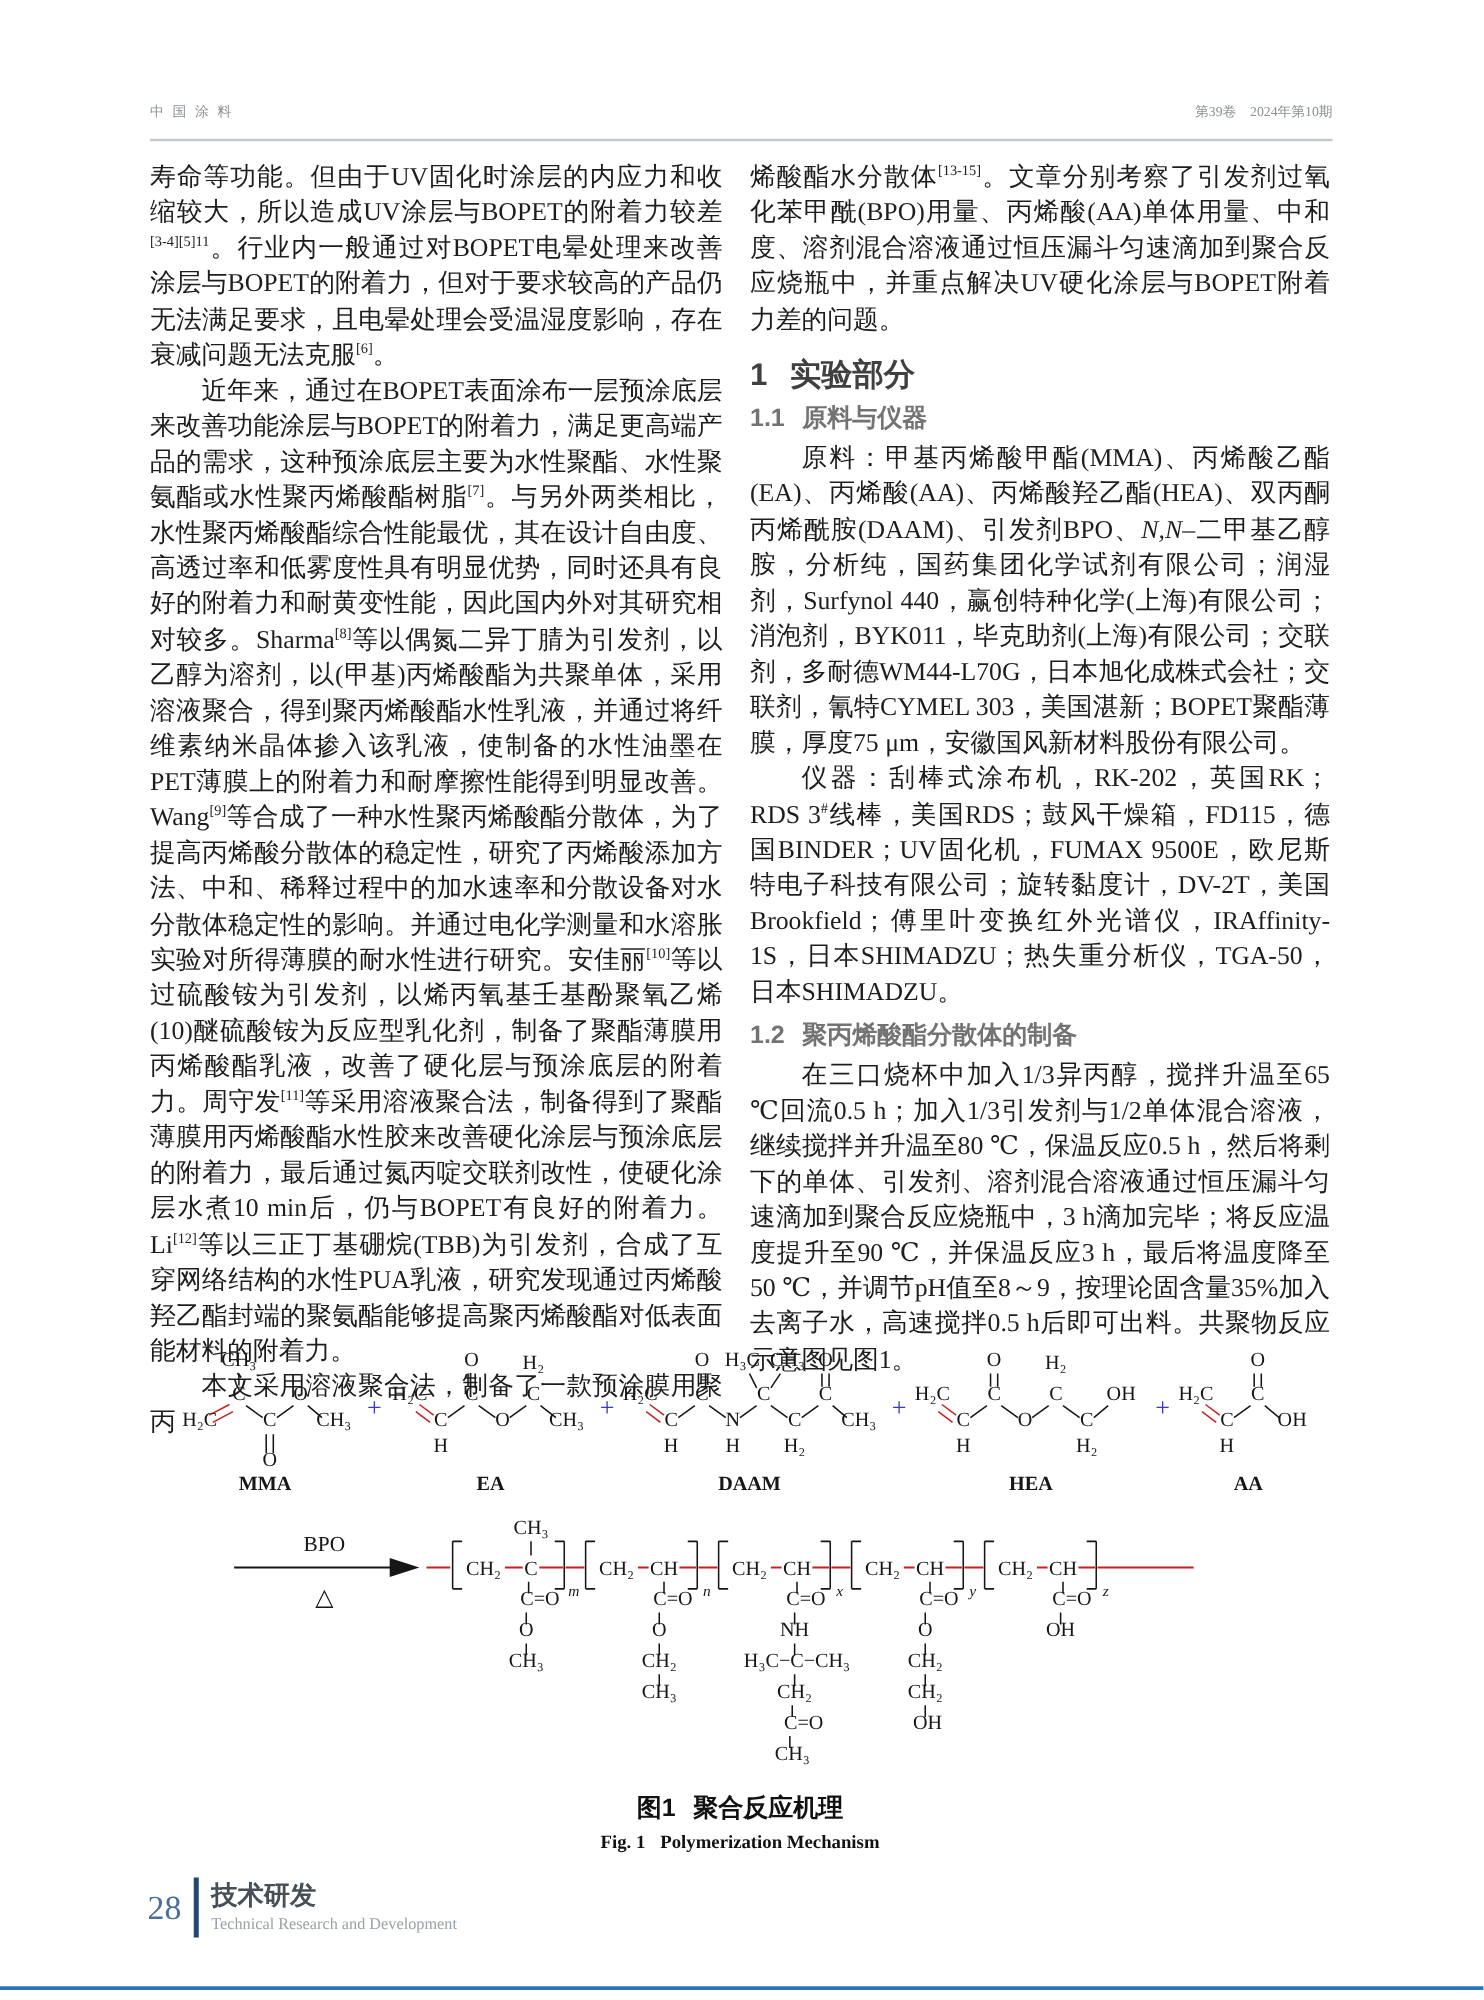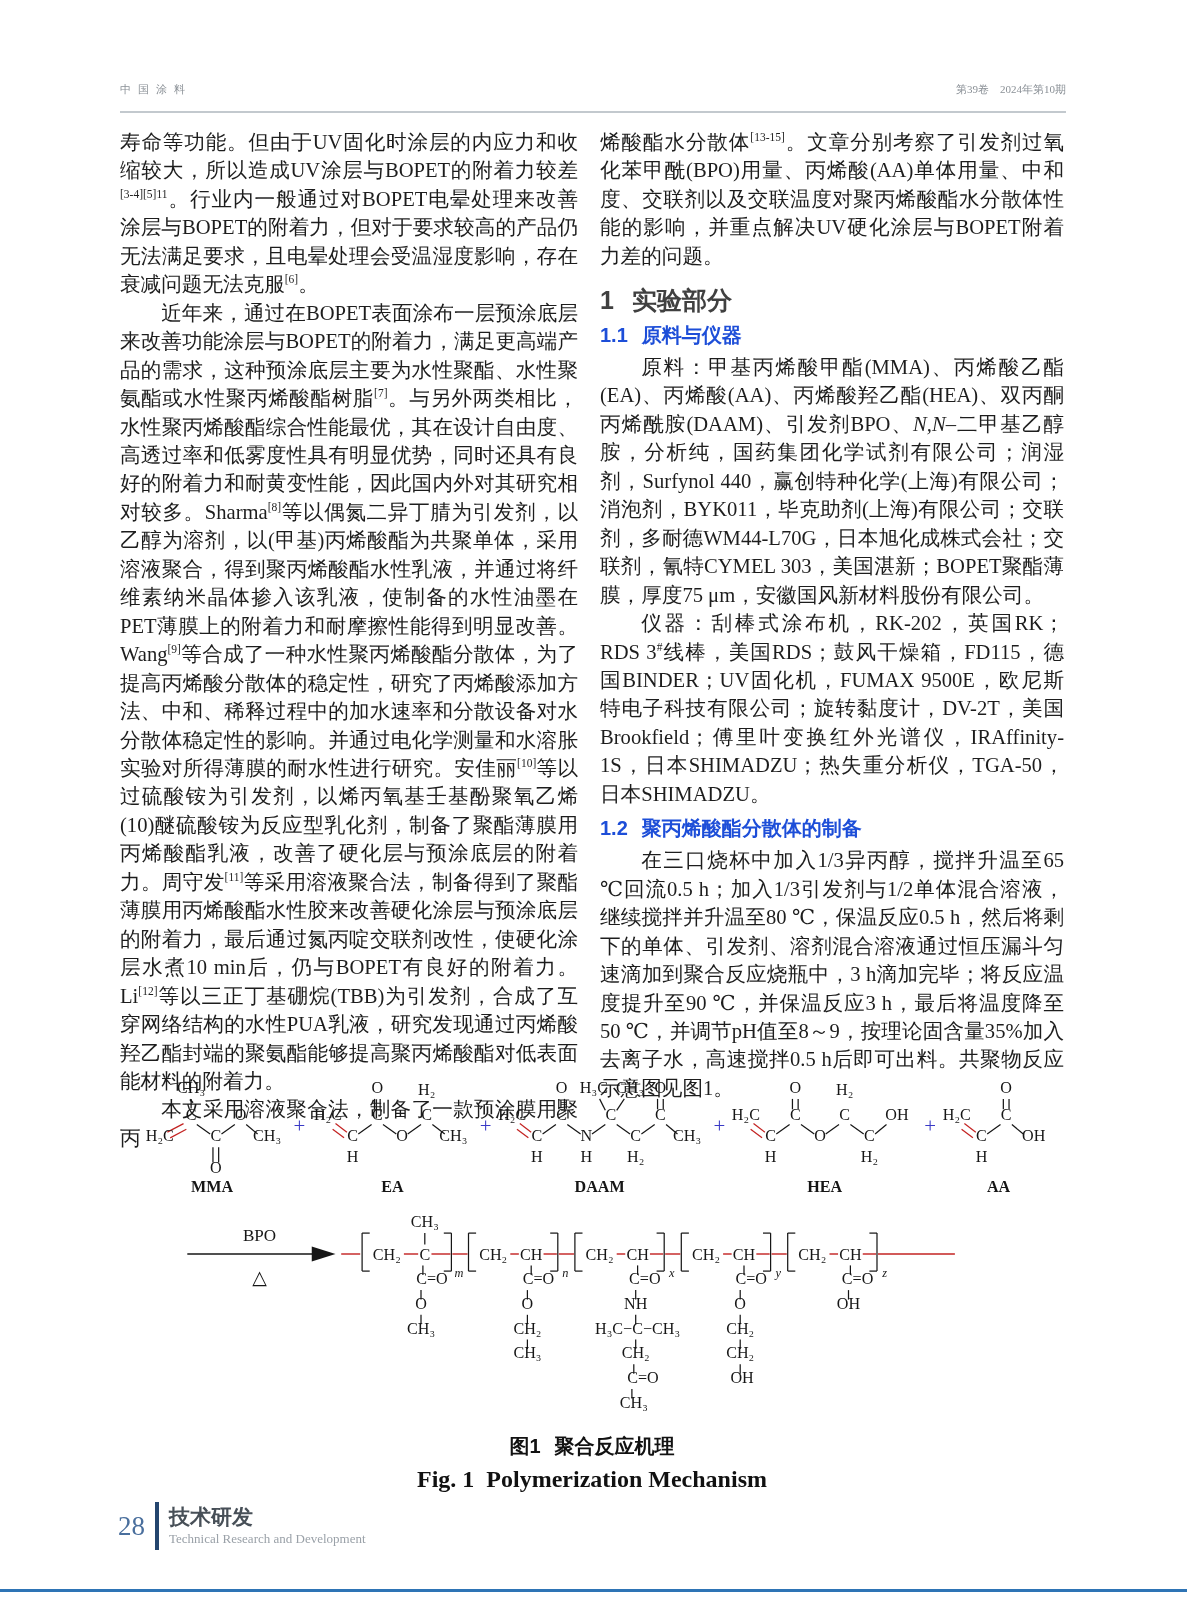--- a/index.html
+++ b/index.html
@@ -13,32 +13,32 @@
   .col-l{left:120px;width:458px;}
   .col-r{left:600px;width:464px;}
   .col p{margin:0;}
   .col p.ind{text-indent:2em;}
   sup{font-size:11.5px;line-height:0;}
   .it{font-style:italic;}
   .h1{font-family:"Liberation Sans","DejaVu Sans",sans-serif;font-weight:bold;
       color:#404040;font-size:25px;margin:16px 0 8px 0;line-height:1.15;}
   .h1 .num{margin-right:18px;}
   .h2{font-family:"Liberation Sans","DejaVu Sans",sans-serif;font-weight:bold;
-      color:#1d4ed8;font-size:20px;margin:8px 0 6px 0;line-height:1.2;}
+      color:#737373;font-size:20px;margin:8px 0 6px 0;line-height:1.2;}
   .h2 .num{margin-right:14px;}
   .figure{position:absolute;left:117px;top:1078px;width:950px;}
   .figure [data-svg] svg{width:100%;height:auto;display:block;
       font-family:"Liberation Serif","DejaVu Serif",serif;}
   .poly-wrap{margin-top:20px;}
   .caption{margin-top:14px;text-align:center;}
   .cap-cn{font-family:"Liberation Sans","DejaVu Sans",sans-serif;font-weight:bold;
           font-size:20px;color:#111;}
   .cap-cn .cl{margin-right:14px;}
   .cap-en{font-family:"Liberation Serif","DejaVu Serif",serif;font-weight:bold;
-          font-size:24px;color:#111;margin-top:6px;}
+          font-size:15px;color:#111;margin-top:6px;}
   .cap-en .cl{margin-right:12px;}
   .footer{position:absolute;left:118px;top:1502px;display:flex;align-items:center;}
   .pgnum{font-size:27px;color:#4a6f9d;margin-right:10px;}
   .fbar{width:4px;height:48px;background:#24456e;margin-right:10px;}
   .fsec .cn{font-family:"Liberation Sans","DejaVu Sans",sans-serif;font-weight:bold;
             font-size:21px;color:#474f57;line-height:1.1;}
   .fsec .en{font-size:13px;color:#9aa1a8;margin-top:3px;}
   .bottom-rule{position:absolute;left:0;top:1589px;width:1187px;height:3px;background:#2e74b5;}
 </style>
 </head>
@@ -52,21 +52,21 @@
   </div>
   <div class="hdr-rule"></div>
 
   <div class="col col-l">
     <p><span>寿命等功能。但由于UV固化时涂层的内应力和收缩较大，所以造成UV涂层与BOPET的附着力较差</span><sup>[3-4][5]11</sup><span>。行业内一般通过对BOPET电晕处理来改善涂层与BOPET的附着力，但对于要求较高的产品仍无法满足要求，且电晕处理会受温湿度影响，存在衰减问题无法克服</span><sup>[6]</sup><span>。</span></p>
     <p class="ind"><span>近年来，通过在BOPET表面涂布一层预涂底层来改善功能涂层与BOPET的附着力，满足更高端产品的需求，这种预涂底层主要为水性聚酯、水性聚氨酯或水性聚丙烯酸酯树脂</span><sup>[7]</sup><span>。与另外两类相比，水性聚丙烯酸酯综合性能最优，其在设计自由度、高透过率和低雾度性具有明显优势，同时还具有良好的附着力和耐黄变性能，因此国内外对其研究相对较多。Sharma</span><sup>[8]</sup><span>等以偶氮二异丁腈为引发剂，以乙醇为溶剂，以(甲基)丙烯酸酯为共聚单体，采用溶液聚合，得到聚丙烯酸酯水性乳液，并通过将纤维素纳米晶体掺入该乳液，使制备的水性油墨在PET薄膜上的附着力和耐摩擦性能得到明显改善。Wang</span><sup>[9]</sup><span>等合成了一种水性聚丙烯酸酯分散体，为了提高丙烯酸分散体的稳定性，研究了丙烯酸添加方法、中和、稀释过程中的加水速率和分散设备对水分散体稳定性的影响。并通过电化学测量和水溶胀实验对所得薄膜的耐水性进行研究。安佳丽</span><sup>[10]</sup><span>等以过硫酸铵为引发剂，以烯丙氧基壬基酚聚氧乙烯(10)醚硫酸铵为反应型乳化剂，制备了聚酯薄膜用丙烯酸酯乳液，改善了硬化层与预涂底层的附着力。周守发</span><sup>[11]</sup><span>等采用溶液聚合法，制备得到了聚酯薄膜用丙烯酸酯水性胶来改善硬化涂层与预涂底层的附着力，最后通过氮丙啶交联剂改性，使硬化涂层水煮10 min后，仍与BOPET有良好的附着力。Li</span><sup>[12]</sup><span>等以三正丁基硼烷(TBB)为引发剂，合成了互穿网络结构的水性PUA乳液，研究发现通过丙烯酸羟乙酯封端的聚氨酯能够提高聚丙烯酸酯对低表面能材料的附着力。</span></p>
     <p class="ind"><span>本文采用溶液聚合法，制备了一款预涂膜用聚丙</span></p>
   </div>
 
   <div class="col col-r">
-    <p><span>烯酸酯水分散体</span><sup>[13-15]</sup><span>。文章分别考察了引发剂过氧化苯甲酰(BPO)用量、丙烯酸(AA)单体用量、中和度、交联剂以及交联温度对聚丙烯酸酯水分散体性能的影响，并重点解决UV硬化涂层与BOPET附着力差的问题。</span></p>
+    <p><span>烯酸酯水分散体</span><sup>[13-15]</sup><span>。文章分别考察了引发剂过氧化苯甲酰(BPO)用量、丙烯酸(AA)单体用量、中和度、溶剂混合溶液通过恒压漏斗匀速滴加到聚合反应烧瓶中，并重点解决UV硬化涂层与BOPET附着力差的问题。</span></p>
     <div class="h1">
       <span class="num">1</span><span>实验部分</span>
     </div>
     <div class="h2">
       <span class="num">1.1</span><span>原料与仪器</span>
     </div>
     <p class="ind"><span>原料：甲基丙烯酸甲酯(MMA)、丙烯酸乙酯(EA)、丙烯酸(AA)、丙烯酸羟乙酯(HEA)、双丙酮丙烯酰胺(DAAM)、引发剂BPO、</span><span class="it">N,N</span><span>–二甲基乙醇胺，分析纯，国药集团化学试剂有限公司；润湿剂，Surfynol 440，赢创特种化学(上海)有限公司；消泡剂，BYK011，毕克助剂(上海)有限公司；交联剂，多耐德WM44-L70G，日本旭化成株式会社；交联剂，氰特CYMEL 303，美国湛新；BOPET聚酯薄膜，厚度75 μm，安徽国风新材料股份有限公司。</span></p>
     <p class="ind"><span>仪器：刮棒式涂布机，RK-202，英国RK；RDS 3</span><sup>#</sup><span>线棒，美国RDS；鼓风干燥箱，FD115，德国BINDER；UV固化机，FUMAX 9500E，欧尼斯特电子科技有限公司；旋转黏度计，DV-2T，美国Brookfield；傅里叶变换红外光谱仪，IRAffinity-1S，日本SHIMADZU；热失重分析仪，TGA-50，日本SHIMADZU。</span></p>
     <div class="h2">
       <span class="num">1.2</span><span>聚丙烯酸酯分散体的制备</span>

